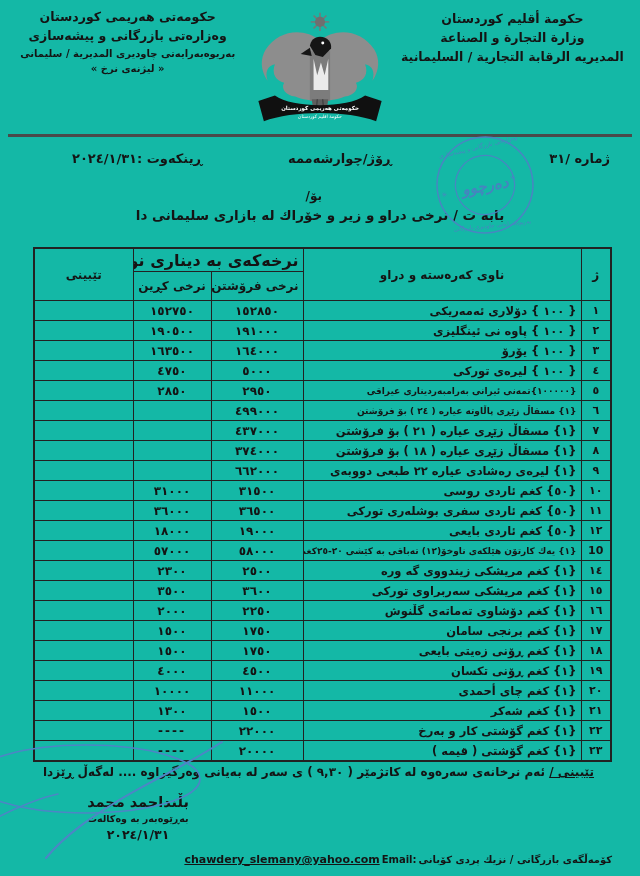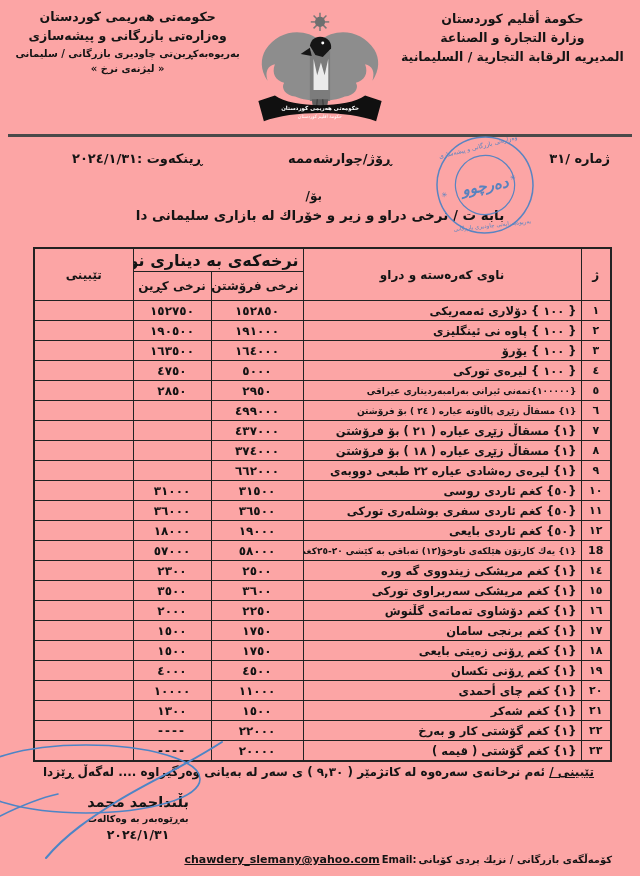--- a/index.html
+++ b/index.html
@@ -1,18 +1,18 @@
 <!DOCTYPE html>
 <html lang="ckb" dir="rtl"><head>
 <meta charset="utf-8">
 <style>
   html,body{margin:0;padding:0;background:#ffffff;}
   .page{
     position:relative;width:640px;height:876px;overflow:hidden;
-    background:#fca5a5;color:#141414;
+    background:#14b8a6;color:#141414;
     font-family:"DejaVu Sans",sans-serif;
   }
   
   .hdr{display:flex;flex-direction:row-reverse;justify-content:space-between;
        align-items:flex-start;padding:8px 10px 0 10px;height:122px;}
   .hdr-block{width:236px;text-align:center;font-weight:bold;line-height:1.5;}
   .hdr-block.ar{font-size:12.5px;padding-top:2px;}
   .hdr-block.ku{font-size:12.5px;}
   .hdr-block.ku .small{font-size:10px;}
   .hdr-block.ku .committee{font-size:10px;letter-spacing:1px;}
@@ -61,21 +61,21 @@
 </style>
 </head>
 <body>
 
 <div class="page">
 
   <div class="hdr">
     <div class="hdr-block ku">
       <div>حكومه‌تی هه‌ریمی كوردستان</div>
       <div>وه‌زاره‌تی بازرگانی و پیشه‌سازی</div>
-      <div class="small">به‌ریوه‌به‌كڕین‌تی چاودیری بازرگانی / سلیمانی</div>
+      <div class="small">به‌ریوه‌به‌رایه‌تی چاودیری المديرية / سلیمانی</div>
       <div class="committee">« لیژنه‌ی نرخ »</div>
     </div>
 
     <div class="emblem">
       <svg width="138" height="118" viewBox="0 0 150 122">
 
         <g stroke="#777" stroke-width="1.6">
           <line x1="75" y1="2" x2="75" y2="22"></line>
             <line x1="65" y1="12" x2="85" y2="12"></line>
           <line x1="68" y1="5" x2="82" y2="19"></line>
@@ -228,21 +228,21 @@
           <td class="num-cell"></td>
         </tr>
         <tr>
           <td class="idx-cell">١٢</td>
           <td class="name-cell">{٥٠} كغم ئاردی بایعی</td>
           <td class="num-cell">١٩٠٠٠</td>
           <td class="num-cell">١٨٠٠٠</td>
           <td class="num-cell"></td>
         </tr>
         <tr>
-          <td class="idx-cell">18</td>
+          <td class="idx-cell">10</td>
           <td class="name-cell tiny">{١} یه‌ك كارتۆن هێلكه‌ی ناوخۆ(١٢) ته‌باقی به كێشی ٢٠-٢٥كغم</td>
           <td class="num-cell">٥٨٠٠٠</td>
           <td class="num-cell">٥٧٠٠٠</td>
           <td class="num-cell"></td>
         </tr>
         <tr>
           <td class="idx-cell">١٤</td>
           <td class="name-cell">{١} كغم مریشكی زیندووی گه وره</td>
           <td class="num-cell">٢٥٠٠</td>
           <td class="num-cell">٢٣٠٠</td>

